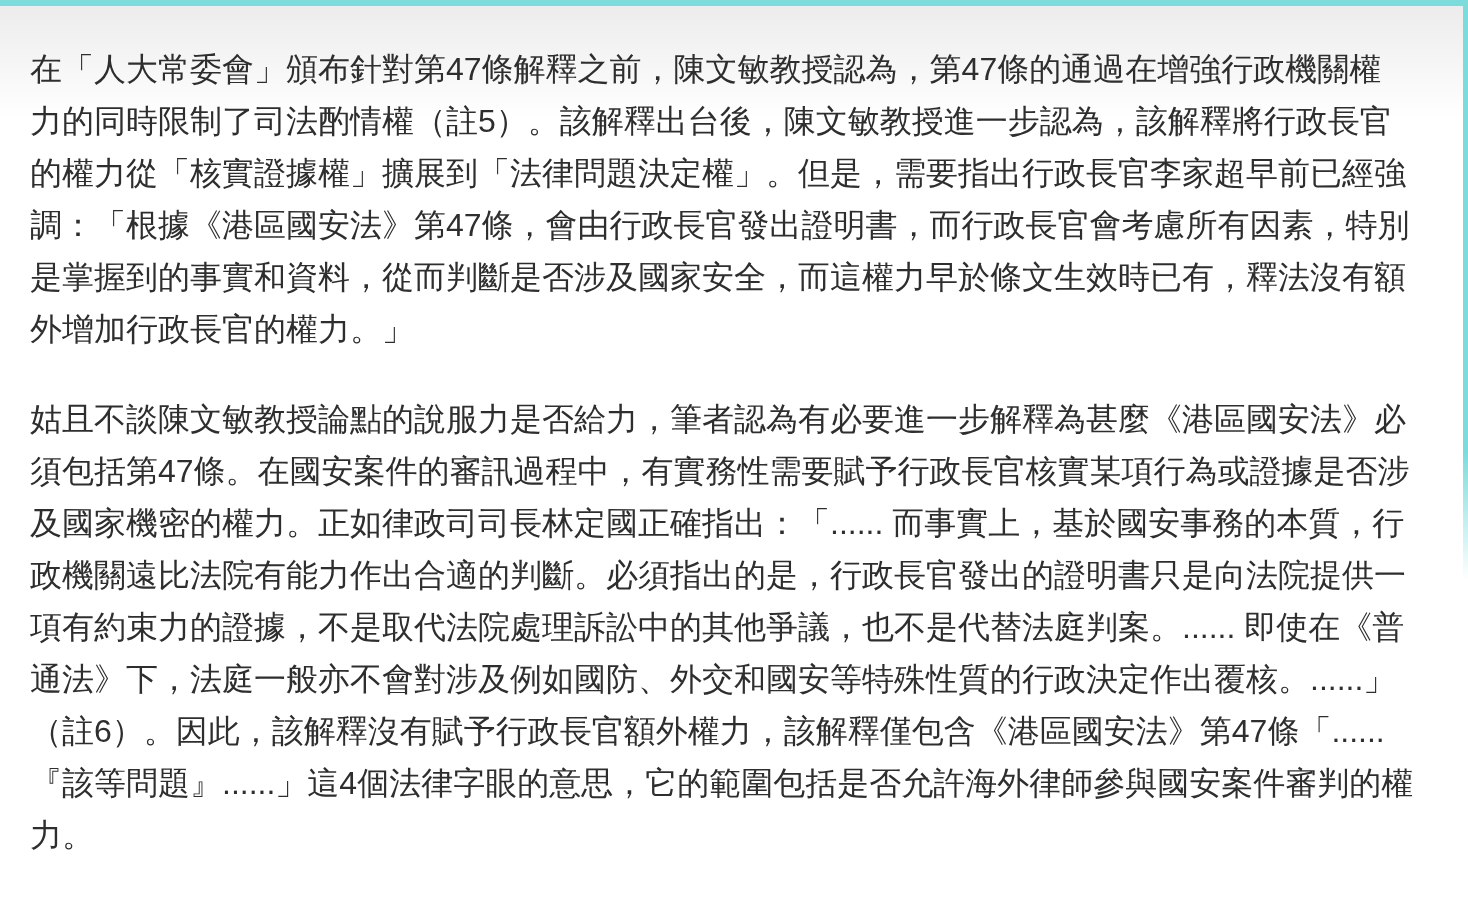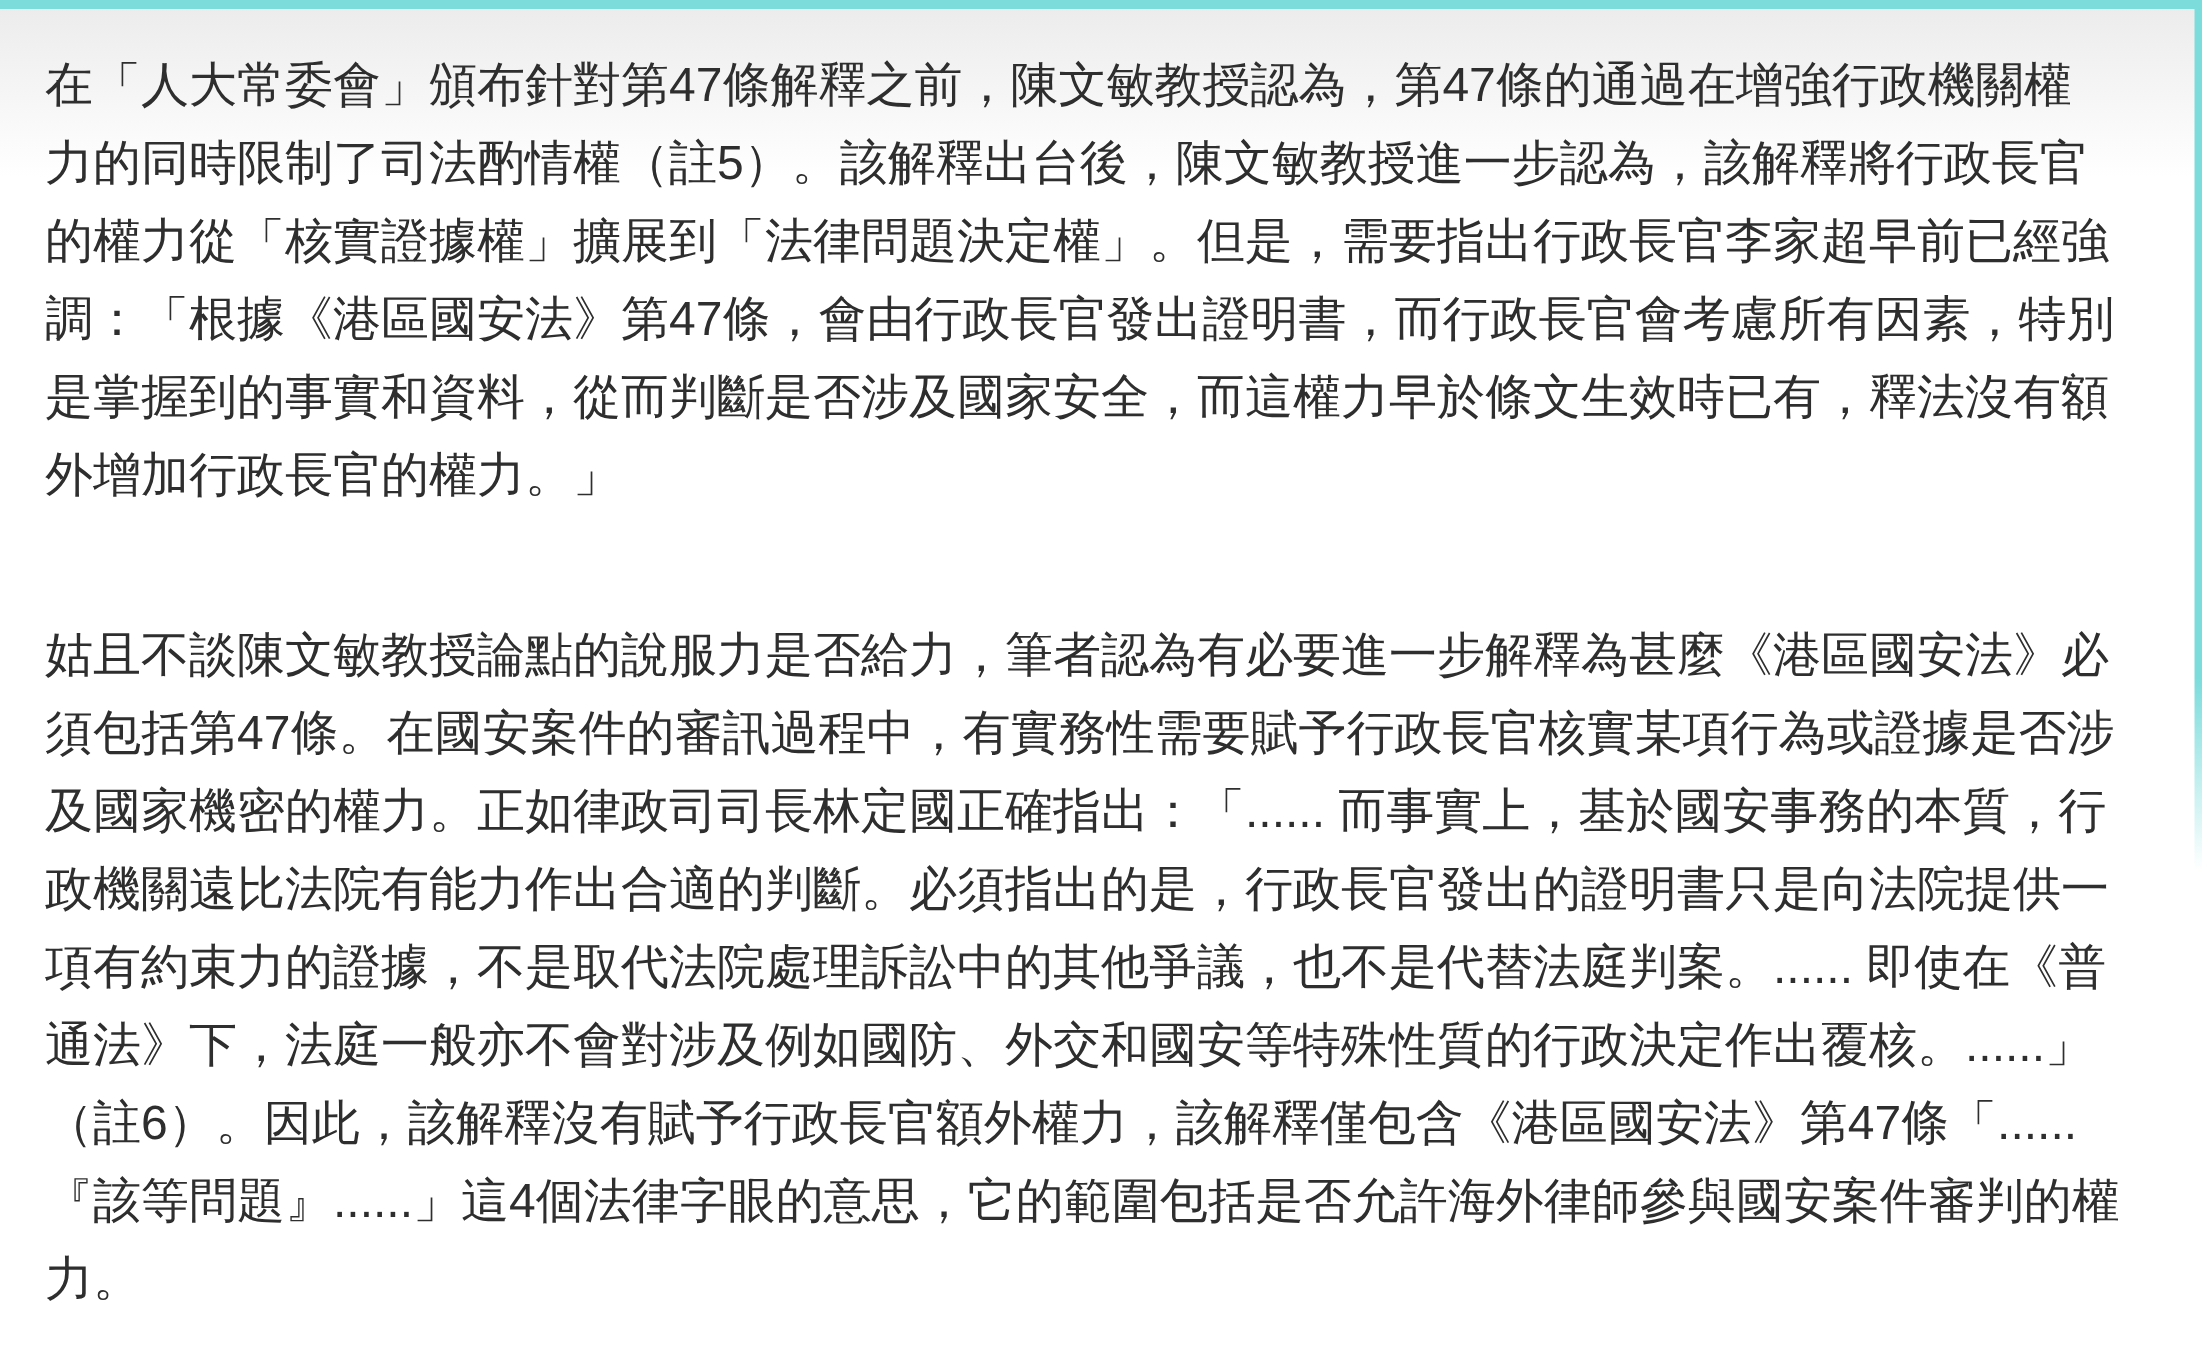--- a/index.html
+++ b/index.html
@@ -30,34 +30,34 @@
     width: 5px;
     height: 580px;
     background: linear-gradient(to bottom,
       var(--accent) 0%,
       var(--accent) 78%,
       rgba(124,220,220,0) 100%);
   }
   .article {
     position: absolute;
     left: 30px;
-    top: 30px;
+    top: 43px;
     width: 1406px;
     color: var(--ink);
     font-size: 32px;
     line-height: 52px;
     font-weight: 400;
     text-align: left;
   }
   .para {
     white-space: pre-line;
     margin: 0;
   }
   .para + .para {
-    margin-top: 68px;
+    margin-top: 38px;
   }
 </style>
 </head>
 <body>
 
 <div class="accent-top"></div>
 <div class="header-fade"></div>
 <div class="scroll-strip"></div>
 
 <main class="article">

